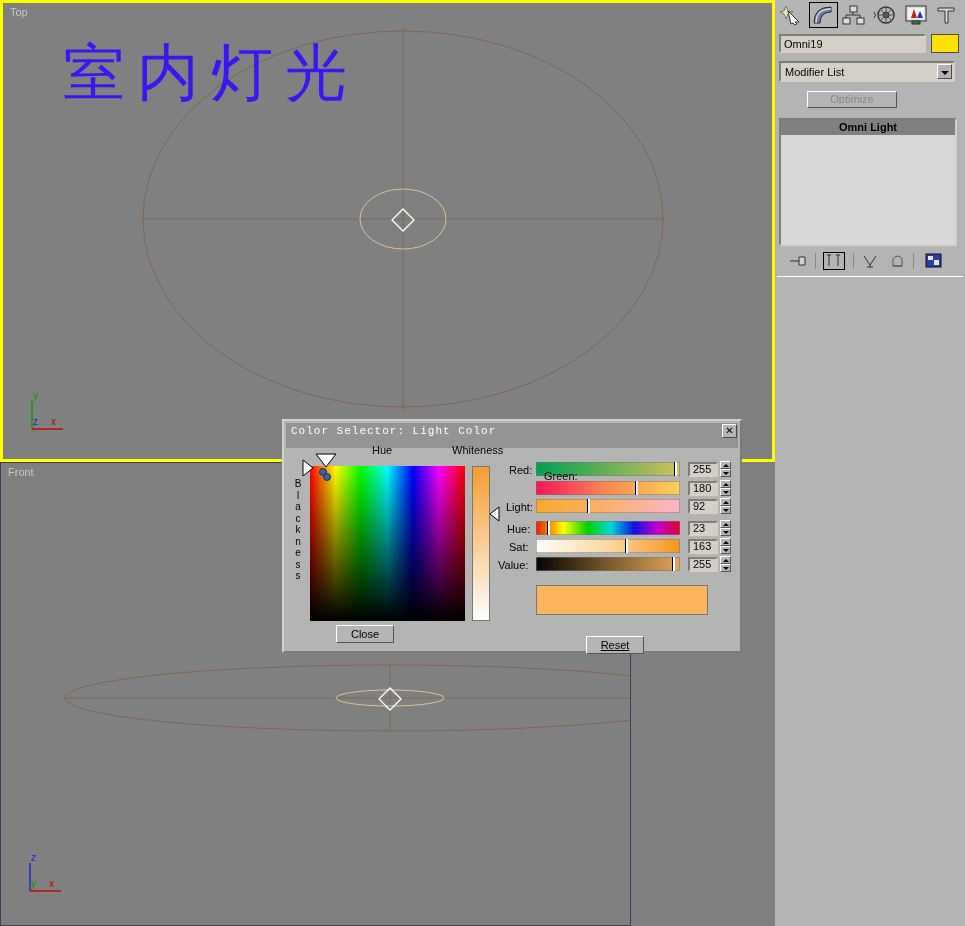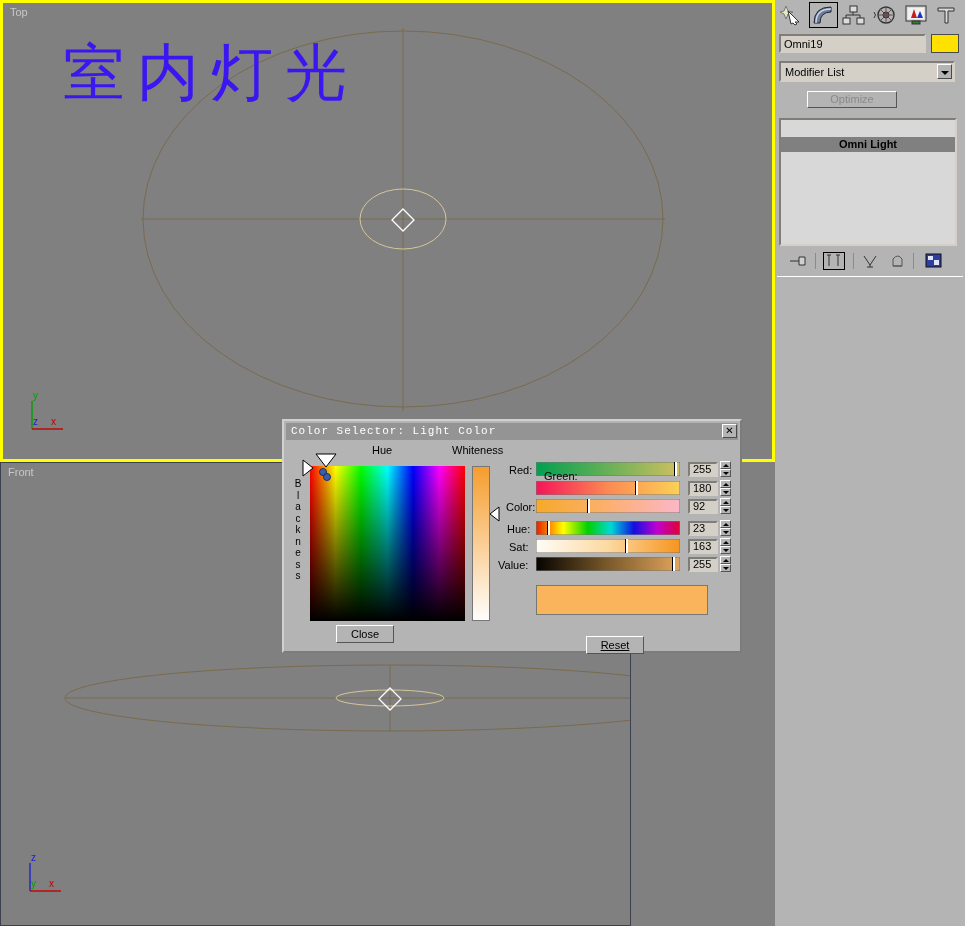--- a/index.html
+++ b/index.html
@@ -36,39 +36,39 @@
   .ddarrow{position:absolute;right:1px;top:1px;width:15px;height:15px;background:#b4b4b4;
        border:1px solid #fff;border-right-color:#4a4a4a;border-bottom-color:#4a4a4a;box-sizing:border-box;}
   .ddarrow:after{content:"";position:absolute;left:3px;top:6px;border-left:4px solid transparent;
        border-right:4px solid transparent;border-top:4px solid #000;}
   .optbtn{position:absolute;left:32px;top:91px;width:90px;height:17px;background:#b4b4b4;
        border:1px solid #fff;border-right-color:#555;border-bottom-color:#555;box-sizing:border-box;
        text-align:center;line-height:15px;color:#8a8a8a;font-size:11px;}
   .stack{position:absolute;left:4px;top:118px;width:178px;height:128px;background:#d8d8d8;
        border:2px inset #d4d0c8;box-sizing:border-box;}
   .stackitem{height:15px;background:#808080;color:#000;font-weight:bold;font-size:11px;
-       text-align:center;line-height:15px;margin-top:17px;}
+       text-align:center;line-height:15px;}
   .stacktools{position:absolute;left:4px;top:250px;width:178px;height:22px;}
   .sticon{position:absolute;top:2px;width:22px;height:18px;}
   .sticon.framed{border:1px solid #000;box-sizing:border-box;}
   .sep{position:absolute;top:3px;width:1px;height:16px;background:#8a8a8a;}
   .hline{position:absolute;left:2px;width:186px;height:1px;background:#fff;}
   .lbl{position:absolute;font-size:11px;white-space:nowrap;}
   .spinbtn{position:absolute;width:11px;height:17px;}
   .spinbtn div{height:8px;background:#b4b4b4;border:1px solid #fff;
        border-right-color:#555;border-bottom-color:#555;box-sizing:border-box;position:relative;}
   .spinbtn div:after{content:"";position:absolute;left:2px;top:2px;
        border-left:3px solid transparent;border-right:3px solid transparent;}
   .spinbtn div.up:after{border-bottom:3px solid #000;}
   .spinbtn div.dn:after{border-top:3px solid #000;}
 
   
   .dlg{position:absolute;left:282px;top:419px;width:460px;height:234px;background:#b4b4b4;
        border:2px outset #d0d0d0;box-sizing:border-box;}
-  .dlgtitle{position:absolute;left:2px;top:2px;right:2px;height:17px;background:#949494;
+  .dlgtitle{position:absolute;left:2px;top:2px;right:2px;height:25px;background:#949494;
        color:#ffffff;font-family:"Liberation Mono","DejaVu Sans Mono",monospace;font-size:11px;
        line-height:17px;padding-left:5px;letter-spacing:1px;}
   .dlgx{position:absolute;right:3px;top:3px;width:15px;height:14px;background:#b4b4b4;
        border:1px solid #fff;border-right-color:#4a4a4a;border-bottom-color:#4a4a4a;box-sizing:border-box;
        font-size:10px;line-height:11px;text-align:center;font-weight:bold;color:#000;}
   .hdrlabel{position:absolute;font-size:11px;}
   .svbox{position:absolute;left:310px;top:466px;width:155px;height:155px;}
   .whbar{position:absolute;left:472px;top:466px;width:18px;height:155px;border:1px solid #777;box-sizing:border-box;}
   .blackness{position:absolute;left:293px;top:478px;width:10px;font-size:10px;line-height:11.5px;text-align:center;}
   .chanwrap{position:absolute;left:536px;width:144px;height:14px;}
@@ -319,21 +319,21 @@
         <rect width="144" height="14" fill="url(#gG)" stroke="#777"></rect>
         </svg>
       <div class="chanmark" style="left:99px;"></div>
     </div>
     <div class="chanval" style="left:688px;top:481px;">180</div>
     <div class="spinbtn" style="left:720px;top:480px;">
         <div class="up"></div>
         <div class="dn"></div>
       </div>
 
-    <span class="lbl" style="left:506px;top:501px;">Color:</span>
+    <span class="lbl" style="left:506px;top:501px;">Light:</span>
     <div class="chanwrap" style="top:499px;">
       <svg width="144" height="14">
           <defs>
             <linearGradient id="gB" x1="0" y1="0" x2="1" y2="0">
         <stop offset="0" stop-color="#f7a929"></stop>
               <stop offset="0.5" stop-color="#fbb070"></stop>
         <stop offset="1" stop-color="#fbb7c9"></stop>
             </linearGradient>
           </defs>
         <rect width="144" height="14" fill="url(#gB)" stroke="#777"></rect>

